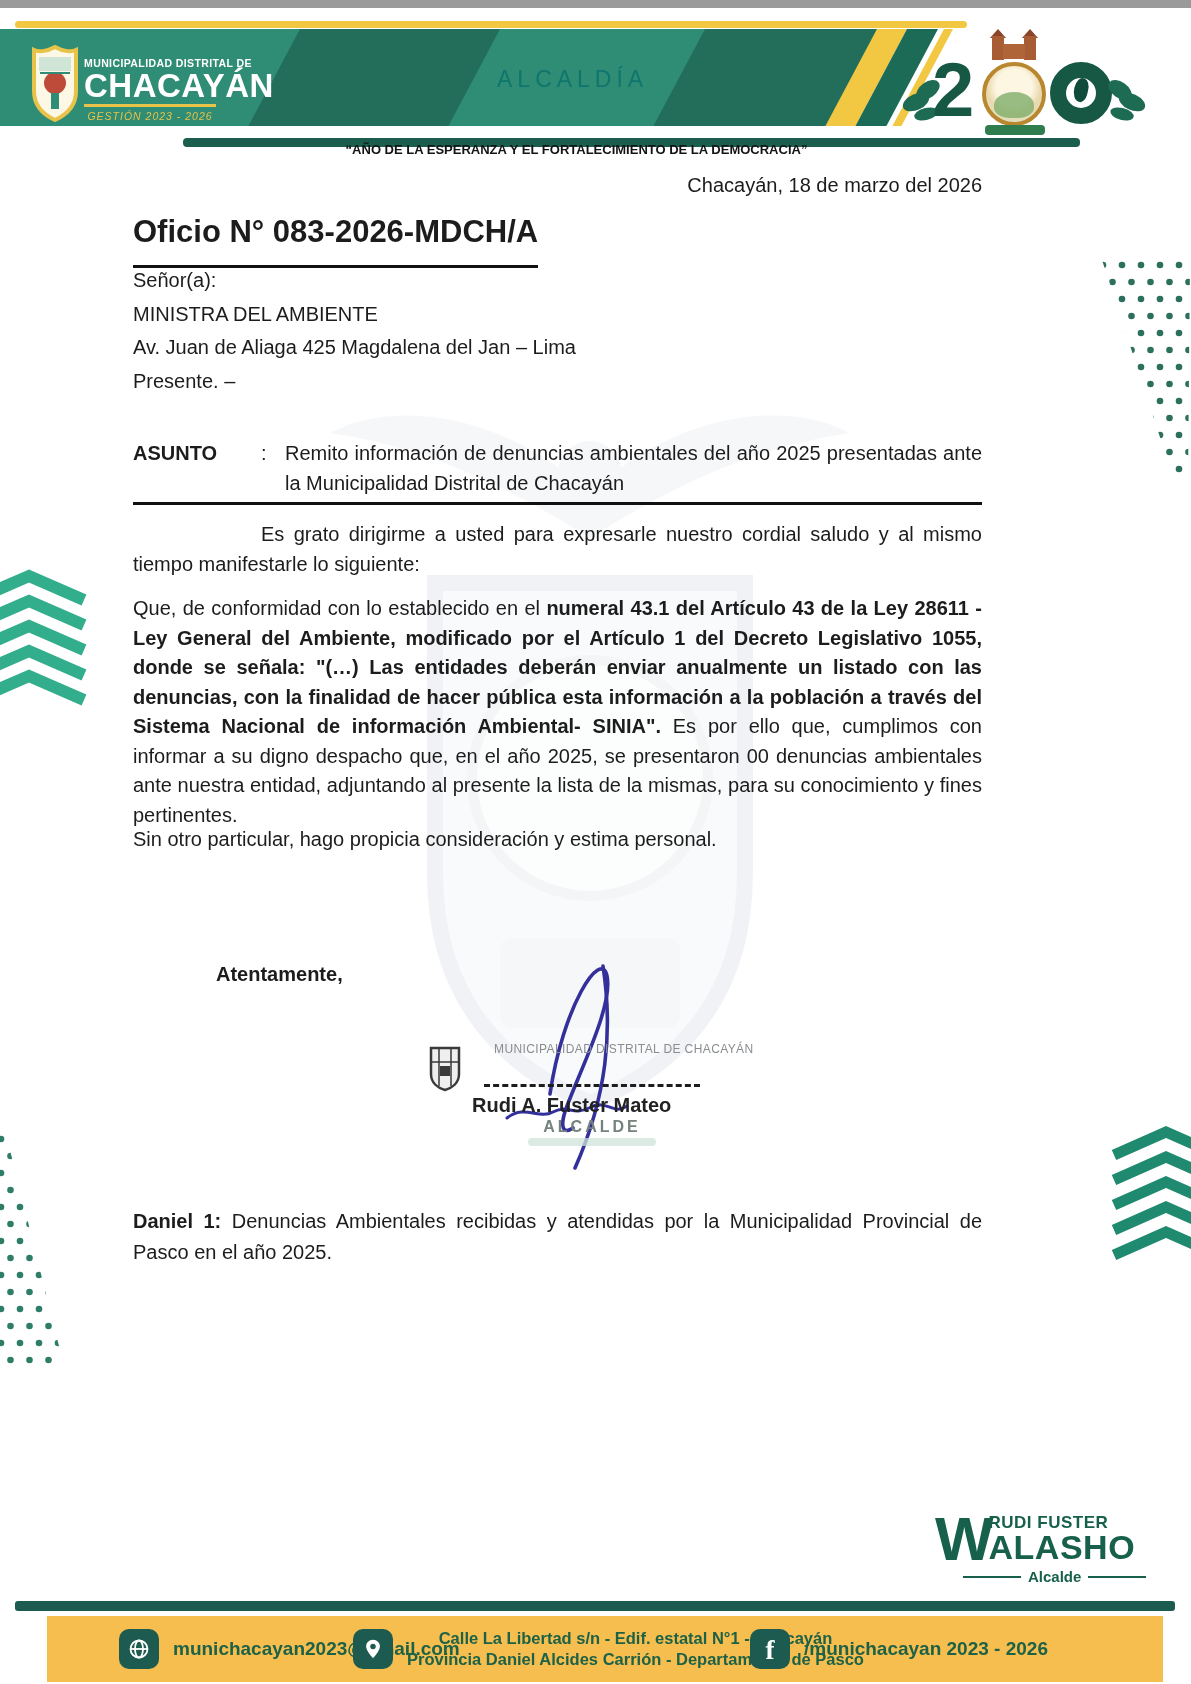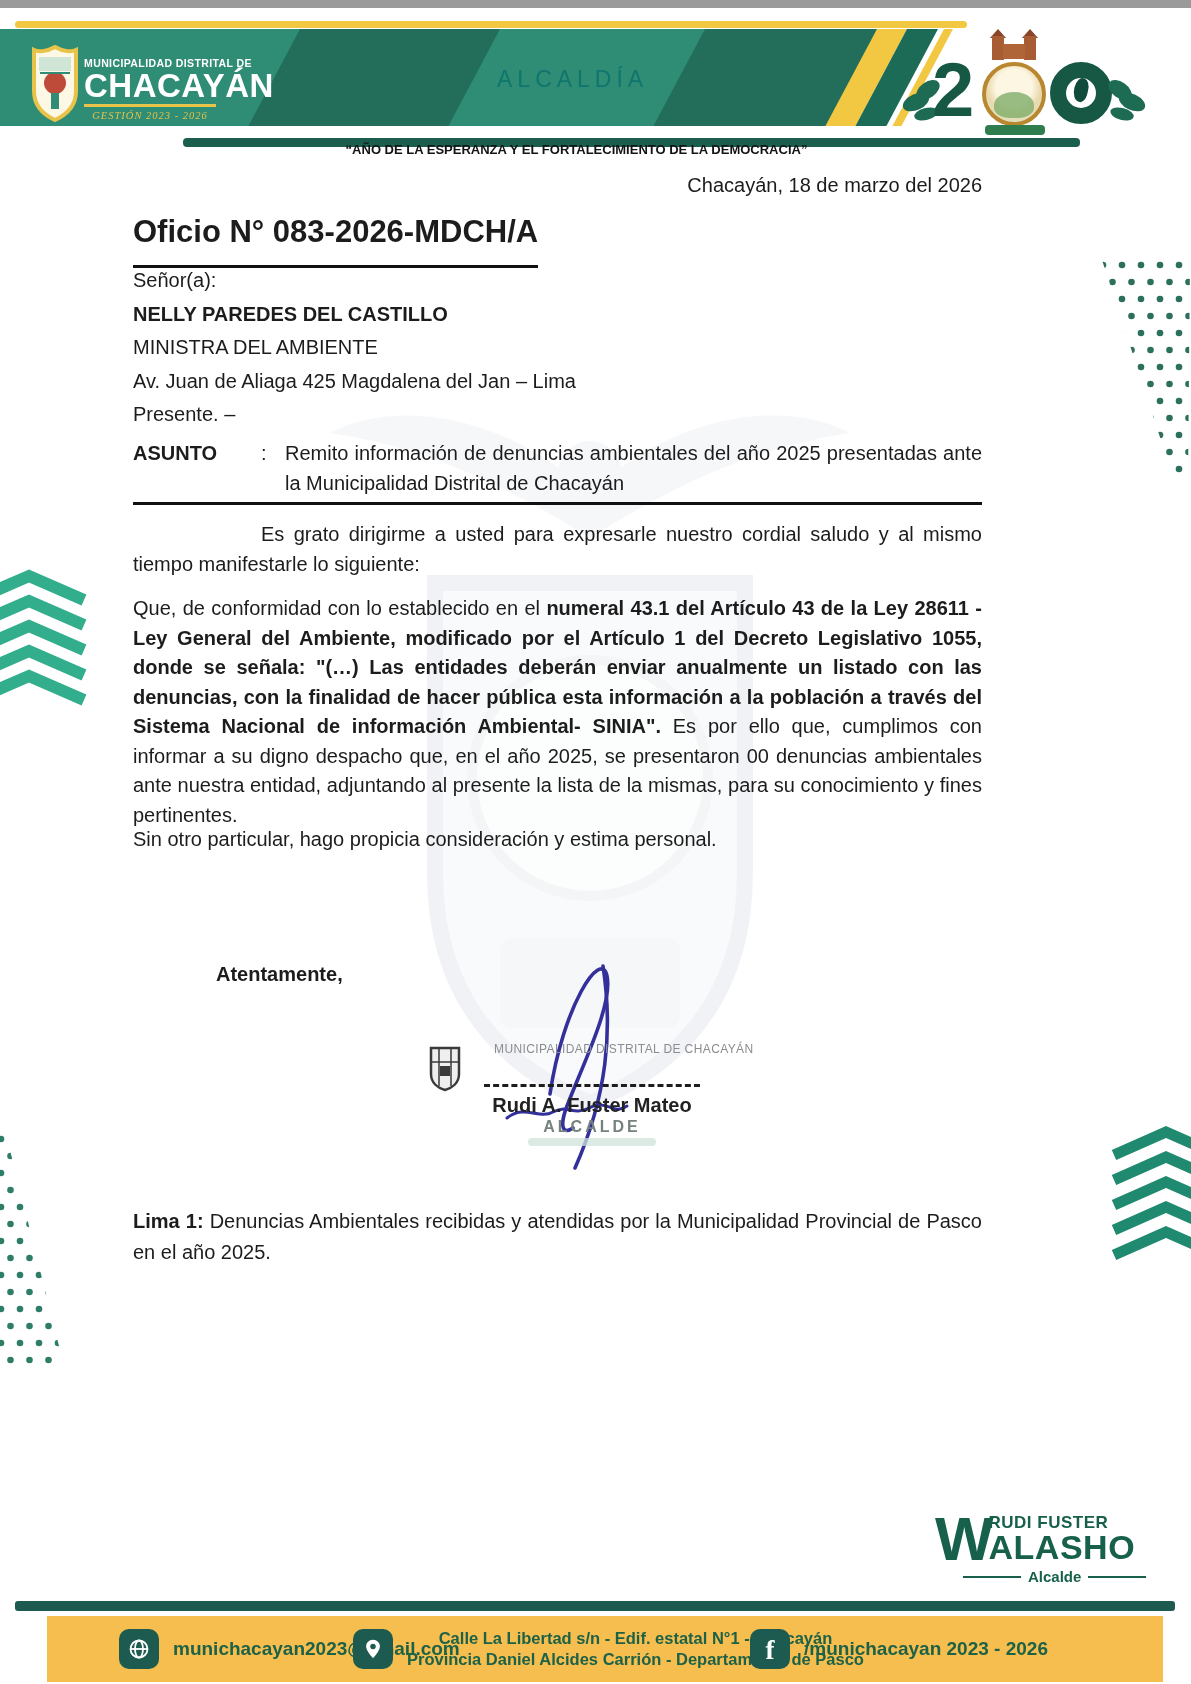--- a/index.html
+++ b/index.html
@@ -16,21 +16,21 @@
   .bz-y1 { position:absolute; left:877px; top:21px; width:30px; height:97px; background:#F2C843; }
   .bz-g1 { position:absolute; left:907px; top:21px; width:31px; height:97px; background:#1C6B56; }
   .bz-y2 { position:absolute; left:944px; top:21px; width:9px;  height:97px; background:#F2C843; }
   .banner-strip { position:absolute; left:183px; top:130px; width:897px; height:9px; background:#1C5E4E; border-radius:4px; }
 
   .coat { position:absolute; left:30px; top:35px; }
   .brand-text { position:absolute; left:84px; top:49px; width:150px; color:#fff; }
   .org-small { font-size:10.5px; font-weight:700; letter-spacing:.4px; white-space:nowrap; }
   .org-name  { font-size:33px; font-weight:800; letter-spacing:.5px; line-height:1.0; }
   .org-underline { width:132px; height:3px; background:#E7C34A; margin-top:2px; }
-  .org-term  { font-family:Liberation Serif, serif; font-style:italic; font-size:10.5px; color:#E7C34A; letter-spacing:1px; margin-top:3px; text-align:center; width:132px; }
+  .org-term  { font-family:Liberation Sans, sans-serif; font-style:italic; font-size:10.5px; color:#E7C34A; letter-spacing:1px; margin-top:3px; text-align:center; width:132px; }
   .office { position:absolute; left:497px; top:58px; font-size:23px; letter-spacing:5px; color:#0f766e; font-weight:500; }
 
   
   .bicent { position:absolute; left:898px; top:22px; width:252px; height:115px; }
   .bicent .digit2 { position:absolute; left:34px; top:22px; font-size:76px; line-height:1; font-weight:800; color:#175844; }
   .bicent .emblem { position:absolute; left:84px; top:32px; width:64px; height:64px; border-radius:50%;
                     border:4px solid #B8872F; background:radial-gradient(circle at 50% 38%, #fdf6e2 0 40%, #e9d9ae 60%, #d9e8cf 100%); }
   .bicent .emblem-hill { position:absolute; left:96px; top:62px; width:40px; height:26px; border-radius:50% 50% 40% 40%; background:#7FAE6B; opacity:.8; }
   .bicent .tower { position:absolute; top:6px; width:12px; height:24px; background:#A85C33; }
   .bicent .tower.t1 { left:94px; } .bicent .tower.t2 { left:126px; }
@@ -62,21 +62,21 @@
   .p2 { top:586px; }
   .p2 .b { font-weight:700; }
   .p3 { top:817px; text-align:left; }
 
   .closing { position:absolute; left:146px; top:955px; width:849px; padding-left:70px; text-align:left; font-size:20px; font-weight:700; }
 
   
   .sig-stamp-text { position:absolute; left:494px; top:1034px; width:240px; font-size:12px; color:#8A8D90; letter-spacing:.4px; white-space:nowrap; }
   .sig-shield { position:absolute; left:427px; top:1036px; }
   .sig-dashes { position:absolute; left:484px; top:1076px; width:216px; border-top:3.5px dashed #1d1d1d; }
-  .sig-name { position:absolute; left:472px; top:1086px; width:240px; text-align:center; font-size:20px; font-weight:700; color:#222; }
+  .sig-name { position:absolute; left:472px; top:1086px; width:240px; font-size:20px; font-weight:700; color:#222; }
   .sig-role { position:absolute; left:472px; top:1110px; width:240px; text-align:center; font-size:16px; letter-spacing:3px; color:#74837B; font-weight:600; }
   .sig-stampline { position:absolute; left:528px; top:1130px; width:128px; height:8px; background:#CFE3D8; border-radius:4px; opacity:.75; }
   .sig-svg { position:absolute; left:455px; top:928px; }
 
   .annex { position:absolute; left:133px; top:1198px; width:849px; font-size:20px; line-height:31px; text-align:justify; }
   .annex .b { font-weight:700; }
 
   
   .chev-left  { position:absolute; left:-30px; top:560px; }
   .chev-right { position:absolute; left:1110px; top:1116px; }
@@ -206,21 +206,20 @@
     </defs>
     <polygon points="0,0 10,0 68,232 0,232" fill="url(#dotp2)"></polygon>
   </svg>
 
   <div class="motto">“AÑO DE LA ESPERANZA Y EL FORTALECIMIENTO DE LA DEMOCRACIA”</div>
   <div class="date-line">Chacayán, 18 de marzo del 2026</div>
   <div class="doc-title"><span>Oficio N° 083-2026-MDCH/A</span></div>
 
   <div class="recipient">
     <div>Señor(a):</div>
-    <div class="b">NELLY PAREDES DEL CASTILLO</div>
     <div>MINISTRA DEL AMBIENTE</div>
     <div>Av. Juan de Aliaga 425 Magdalena del Jan – Lima</div>
     <div>Presente. –</div>
   </div>
 
   <div class="subject">
     <div class="lab">ASUNTO</div>
     <div class="col">:</div>
     <div class="txt">Remito información de denuncias ambientales del año 2025 presentadas ante la Municipalidad Distrital de Chacayán</div>
   </div>
@@ -243,21 +242,21 @@
     <path d="M4,4 h28 v26 c0,9 -7,14 -14,16 c-7,-2 -14,-7 -14,-16 z" fill="#EFEFEF" stroke="#3A3A3A" stroke-width="2.5"></path>
     <path d="M4,18 h28 M12,4 v38 M24,4 v38" stroke="#3A3A3A" stroke-width="1.5"></path>
     <rect x="13" y="22" width="10" height="10" fill="#3A3A3A"></rect>
   </svg>
   <div class="sig-stamp-text">MUNICIPALIDAD DISTRITAL DE CHACAYÁN</div>
   <div class="sig-dashes"></div>
   <div class="sig-name">Rudi A. Fuster Mateo</div>
   <div class="sig-role">ALCALDE</div>
   <div class="sig-stampline"></div>
 
-  <p class="annex"><span class="b">Lima 1:</span><span> Denuncias Ambientales recibidas y atendidas por la Municipalidad Provincial de Pasco en el año 2025.</span></p>
+  <p class="annex"><span class="b">Daniel 1:</span><span> Denuncias Ambientales recibidas y atendidas por la Municipalidad Provincial de Pasco en el año 2025.</span></p>
 
   <div class="mayor">
     <div class="row1">
       <div class="wletter">W</div>
       <div class="names">
         <div class="fname">RUDI FUSTER</div>
         <div class="sname">ALASHO</div>
       </div>
     </div>
     <div class="row2">

